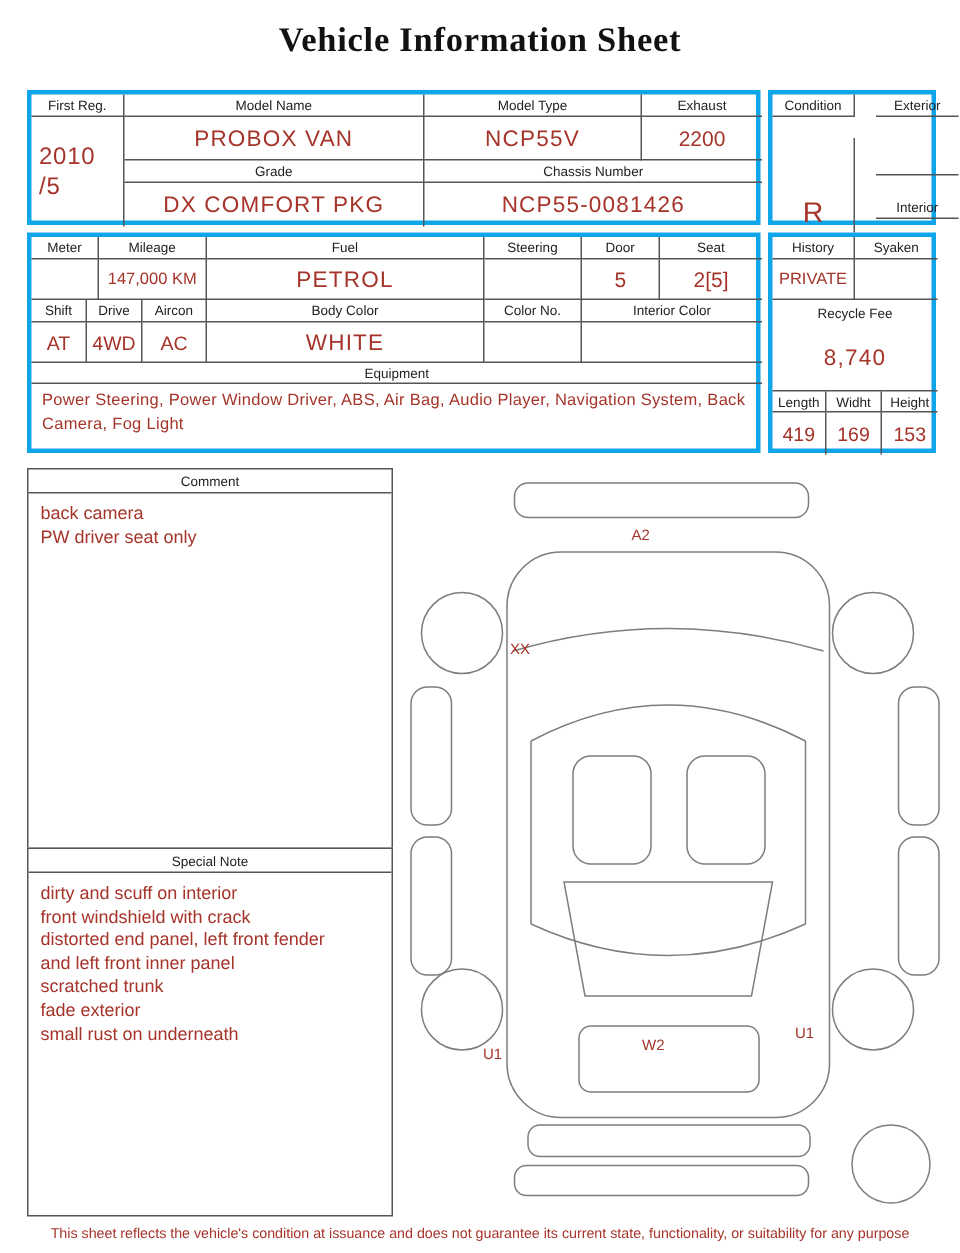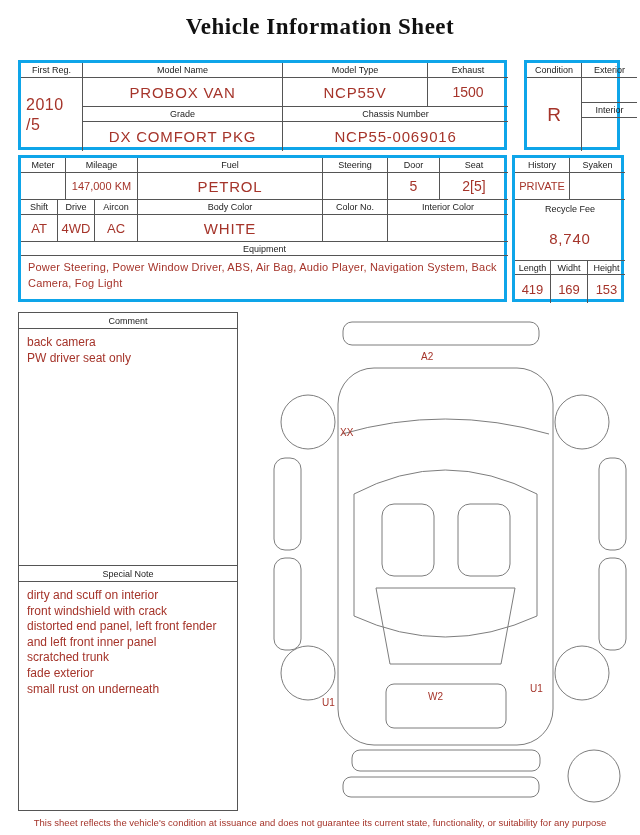--- a/index.html
+++ b/index.html
@@ -44,31 +44,31 @@
     flex-direction: column; align-items: flex-start; justify-content: center;
     padding-left: 5px; font-size: 16px; line-height: 1.2; letter-spacing: 0.5px;
   }
   .equip {
     justify-content: flex-start; align-items: flex-start; text-align: left;
     padding: 4px 7px; font-size: 11px; line-height: 1.45;
     white-space: normal; letter-spacing: 0.2px;
   }
   .hdr-left  { position: absolute; left: 18px;  top: 60px;  width: 489px; height: 90px;
                grid-template-columns: 62px 200px 145px 80px; grid-template-rows: 15px 29px 15px 29px; }
-  .hdr-right { position: absolute; left: 524px; top: 60px;  width: 96px; height: 90px;
-               grid-template-columns: 55px 55px; grid-template-rows: 15px 25px 15px 33px; }
+  .hdr-right { position: absolute; left: 512px; top: 60px;  width: 112px; height: 90px;
+               grid-template-columns: 55px 55px; grid-template-rows: 15px 25px 15px 33px; gap: 14px; }
   .specs-left  { position: absolute; left: 18px;  top: 155px; width: 489px; height: 147px; }
   .specs-right { position: absolute; left: 512px; top: 155px; width: 112px; height: 147px; }
   .gA { grid-template-columns: 45px 72px 185px 65px 52px 68px; grid-template-rows: 15px 27px; }
   .gB { grid-template-columns: 37px 37px 43px 185px 65px 120px; grid-template-rows: 15px 27px; }
   .gC { grid-template-columns: 487px; grid-template-rows: 14px 47px; }
   .gR1 { grid-template-columns: 55px 55px; grid-template-rows: 15px 27px; }
   .gR2 { grid-template-columns: 110px; grid-template-rows: 17px 44px; }
   .gR3 { grid-template-columns: 36px 37px 37px; grid-template-rows: 14px 28px; }
-  .left-col { position: absolute; left: 18px; top: 312px; width: 220px; }
+  .left-col { position: absolute; left: 18px; top: 312px; width: 244px; }
   .sect { border: 1px solid #555; background: #fff; }
   .sect + .sect { margin-top: -1px; }
   .sect-title {
     height: 16px; border-bottom: 1px solid #555;
     display: flex; align-items: center; justify-content: center;
     font-size: 9px; color: #222;
   }
   .sect-content {
     padding: 6px 8px; color: #a5342a; font-size: 12px; line-height: 1.3;
   }
@@ -94,25 +94,25 @@
     <div class="lbl" style="grid-area:1/1">First Reg.</div>
     <div class="lbl" style="grid-area:1/2">Model Name</div>
     <div class="lbl" style="grid-area:1/3">Model Type</div>
     <div class="lbl no-r" style="grid-area:1/4">Exhaust</div>
     <div class="val first-reg no-b" style="grid-area:2/1/5/2">
       <span>2010</span>
       <span>/5</span>
     </div>
     <div class="val v15" style="grid-area:2/2">PROBOX VAN</div>
     <div class="val v15" style="grid-area:2/3">NCP55V</div>
-    <div class="val v14 no-r" style="grid-area:2/4">1500</div>
+    <div class="val v14 no-r" style="grid-area:2/4">2200</div>
     <div class="lbl" style="grid-area:3/2">Grade</div>
     <div class="lbl no-r" style="grid-area:3/3/4/5">Chassis Number</div>
     <div class="val v15 no-b" style="grid-area:4/2">DX COMFORT  PKG</div>
-    <div class="val v15 no-r no-b" style="grid-area:4/3/5/5">NCP55-0069016</div>
+    <div class="val v15 no-r no-b" style="grid-area:4/3/5/5">NCP55-0081426</div>
   </div>
 
   <div class="box grid hdr-right">
     <div class="lbl" style="grid-area:1/1">Condition</div>
     <div class="lbl no-r" style="grid-area:1/2">Exterior</div>
     <div class="val v19 no-b" style="grid-area:2/1/5/2">R</div>
     <div class="val no-r" style="grid-area:2/2"></div>
     <div class="lbl no-r" style="grid-area:3/2">Interior</div>
     <div class="val no-r no-b" style="grid-area:4/2"></div>
   </div>

